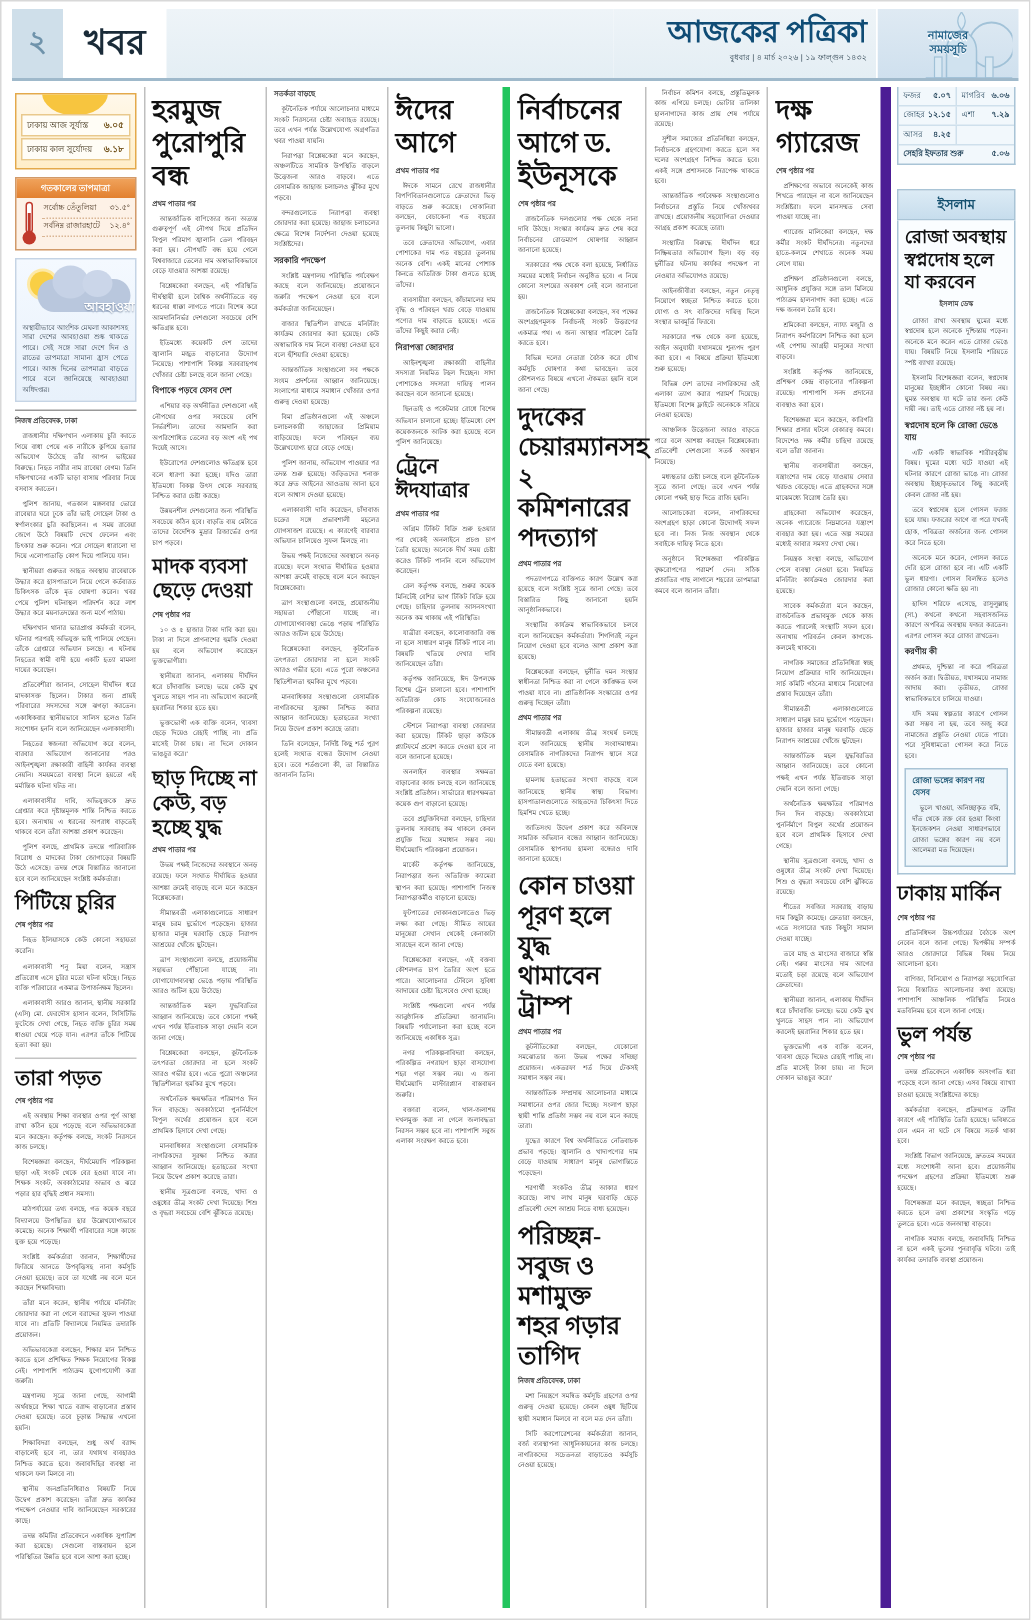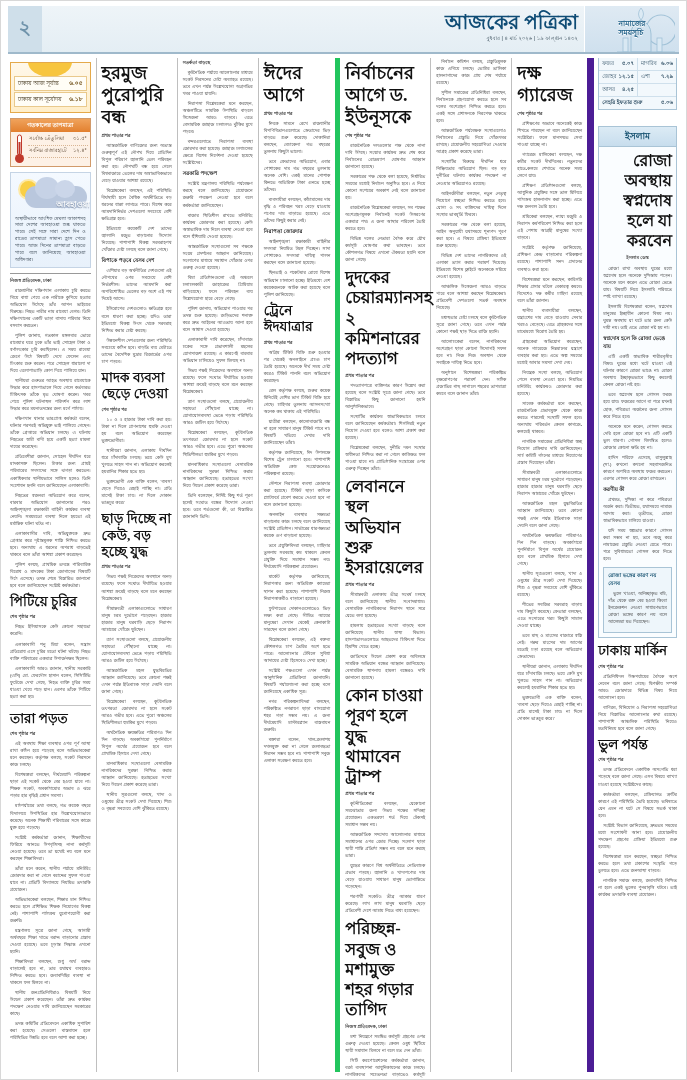--- a/index.html
+++ b/index.html
@@ -23,21 +23,21 @@
   .brandbox{display:flex;align-items:flex-end;justify-content:flex-end;
           padding:0 6px 3px 0;background:linear-gradient(to bottom,#eef4f8,#e4eef4);
           flex-direction:column;justify-content:center;}
   .brand{font-size:20px;font-weight:bold;color:#0f4c75;line-height:1.05;text-align:left;
          font-family:"Liberation Serif",serif;margin-left:36px;}
   .brand-date{font-size:5.2px;color:#2a3f4d;text-align:right;margin-top:2px;letter-spacing:.1px;}
   .namaz-badge{width:94px;background:linear-gradient(to bottom,#dfeaf3,#cfe0ee);
          position:relative;display:flex;align-items:center;justify-content:center;
          overflow:hidden;border-left:1px solid #fff;}
   .namaz-badge .nb-text{position:relative;z-index:2;font-size:7.5px;font-weight:bold;
-         color:#1f5f86;line-height:1.15;text-align:left;text-shadow:0 1px 0 #fff;}
+         color:#1f5f86;line-height:1.15;text-align:center;text-shadow:0 1px 0 #fff;}
   .mosque{position:absolute;right:4px;bottom:0;z-index:1;opacity:.75;}
   .masthead-rule{height:2px;background:#9fb9cb;margin-top:0;}
 
   
   .grid{display:flex;gap:0;margin-top:4px;height:1014px;}
   .col{padding:0 5px;box-sizing:border-box;}
   .col-left{width:100px;border-right:1px solid #bfbfbf;padding-left:2px;}
   .col-a{width:91px;border-right:1px solid #bfbfbf;}
   .col-b{width:91px;border-right:1px solid #bfbfbf;}
   .col-c{width:91px;border-right:5px solid #22c55e;}
@@ -105,33 +105,34 @@
         word-spacing:.4px;hyphens:auto;}
   .body-text p{margin:0 0 3px 0;text-indent:5px;}
 
   .rule{height:1px;background:#999;margin:5px 0 3px 0;}
   .rule.thin{background:#c3c3c3;}
 
   
   .islam-head{background:linear-gradient(to bottom,#dcebf5,#c7dded);border:1px solid #a9c4d6;
         text-align:center;font-size:9px;font-weight:bold;color:#14506f;padding:2px 0;margin-top:16px;}
   .islam-box{border:1px solid #a9c4d6;border-top:none;padding:4px;background:#fafdff;}
-  .islam-hl{font-size:16px;font-weight:bold;line-height:1.25;text-align:right;color:#111;
+  .islam-hl{font-size:12px;font-weight:bold;line-height:1.25;text-align:left;color:#111;
         font-family:"Liberation Serif",serif;}
   .islam-by{font-size:4.6px;font-weight:bold;text-align:center;margin:3px 0;color:#444;}
   .boxed{border:1px solid #a9c4d6;background:#eef6fb;padding:4px;margin-top:5px;}
   .boxed .bx-title{font-size:5.4px;font-weight:bold;color:#14506f;margin-bottom:2px;}
 </style>
 </head>
 <body>
 
 <div class="page">
 
   <div class="masthead">
     <div class="pageno">২</div>
+    <div class="section-title">খবর</div>
     <div class="mh-fill"></div>
     <div class="brandbox">
       <div class="brand">আজকের পত্রিকা</div>
       <div class="brand-date">বুধবার | ৪ মার্চ ২০২৬ | ১৯ ফাল্গুন ১৪৩২</div>
     </div>
     <div class="namaz-badge">
       <svg class="mosque" width="58" height="44" viewBox="0 0 58 44">
         <circle cx="44" cy="22" r="15" fill="none" stroke="#8fb6cf" stroke-width="1.2"></circle>
         <path d="M14 44 L14 26 Q14 16 24 12 Q34 16 34 26 L34 44 Z" fill="#cfe2ef" stroke="#8fb6cf" stroke-width="1"></path>
         <path d="M24 12 Q19 6 24 0 Q29 6 24 12 Z" fill="#dcebf5" stroke="#8fb6cf" stroke-width=".8"></path>
@@ -349,21 +350,20 @@
       </div>
 
       <h2 class="hl xl">দুদকের চেয়ারম্যানসহ ২ কমিশনারের পদত্যাগ</h2>
       <div class="contd">প্রথম পাতার পর</div>
       <div class="body-text">
         <p>পদত্যাগপত্রে ব্যক্তিগত কারণ উল্লেখ করা হয়েছে বলে সংশ্লিষ্ট সূত্রে জানা গেছে। তবে বিস্তারিত কিছু জানানো হয়নি আনুষ্ঠানিকভাবে।</p>
         <p>সংস্থাটির কার্যক্রম স্বাভাবিকভাবে চলবে বলে জানিয়েছেন কর্মকর্তারা। শিগগিরই নতুন নিয়োগ দেওয়া হবে বলেও আশা প্রকাশ করা হয়েছে।</p>
         <p>বিশ্লেষকেরা বলছেন, দুর্নীতি দমন সংস্থার স্বাধীনতা নিশ্চিত করা না গেলে কাঙ্ক্ষিত ফল পাওয়া যাবে না। প্রাতিষ্ঠানিক সংস্কারের ওপর গুরুত্ব দিচ্ছেন তাঁরা।</p>
       </div>
 
-      <h2 class="hl xl">লেবাননে স্থল অভিযান শুরু ইসরায়েলের</h2>
       <div class="contd">প্রথম পাতার পর</div>
       <div class="body-text">
         <p>সীমান্তবর্তী এলাকায় তীব্র সংঘর্ষ চলছে বলে জানিয়েছে স্থানীয় সংবাদমাধ্যম। বেসামরিক নাগরিকদের নিরাপদ স্থানে সরে যেতে বলা হয়েছে।</p>
         <p>হামলায় হতাহতের সংখ্যা বাড়ছে বলে জানিয়েছে স্থানীয় স্বাস্থ্য বিভাগ। হাসপাতালগুলোতে আহতদের চিকিৎসা দিতে হিমশিম খেতে হচ্ছে।</p>
         <p>জাতিসংঘ উদ্বেগ প্রকাশ করে অবিলম্বে সামরিক অভিযান বন্ধের আহ্বান জানিয়েছে। বেসামরিক স্থাপনায় হামলা বন্ধেরও দাবি জানানো হয়েছে।</p>
       </div>
 
       <h2 class="hl xl">কোন চাওয়া পূরণ হলে যুদ্ধ থামাবেন ট্রাম্প</h2>
       <div class="contd">প্রথম পাতার পর</div>
       <div class="body-text">

